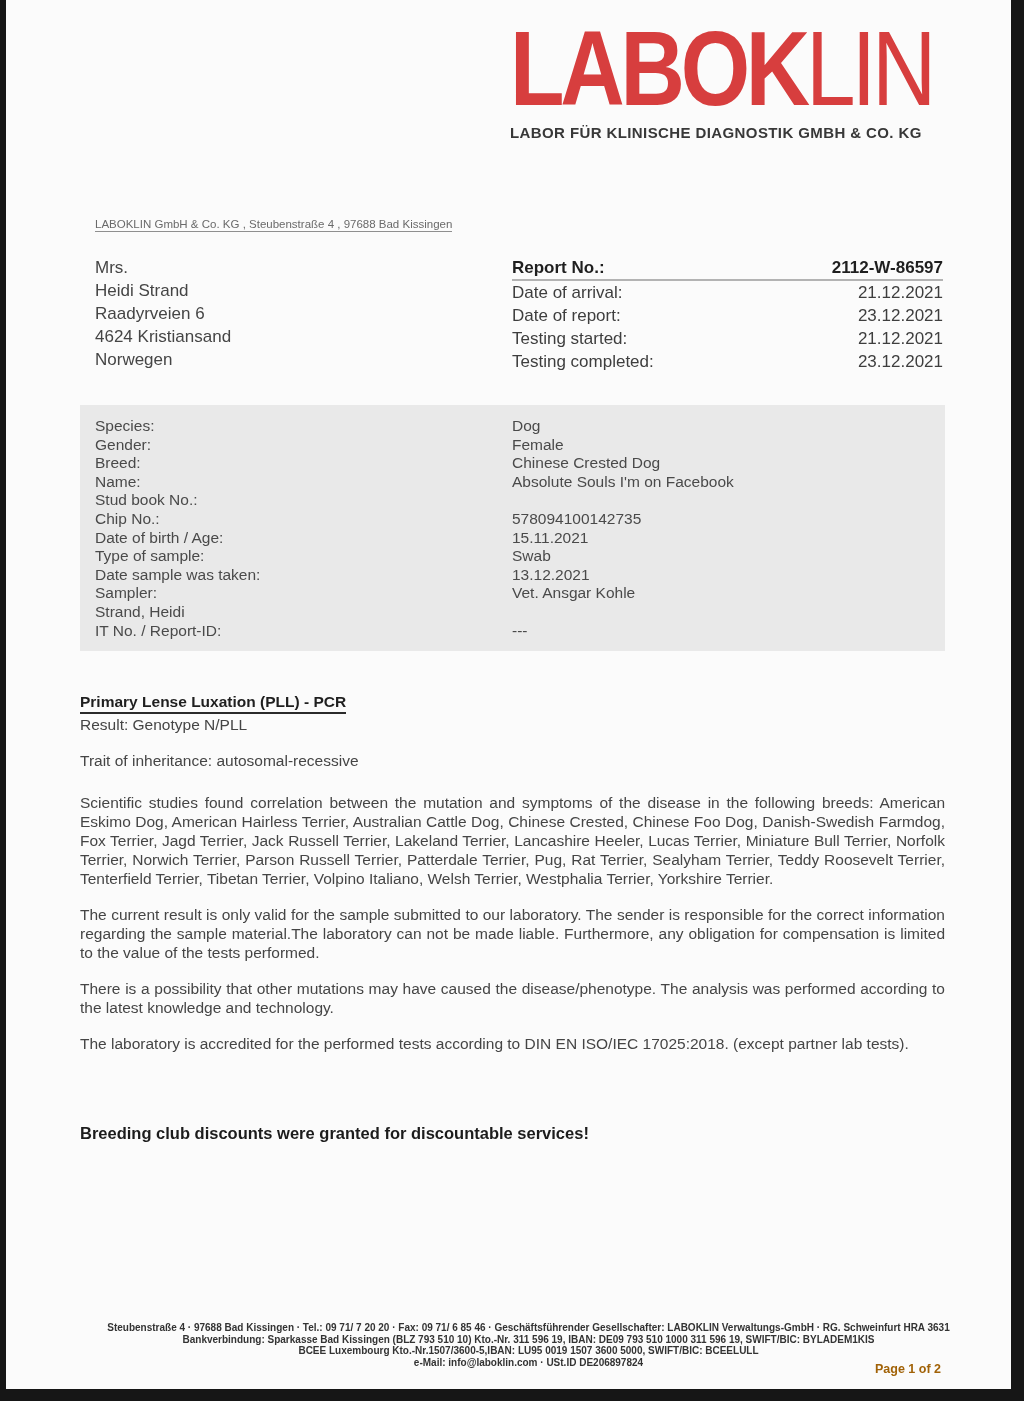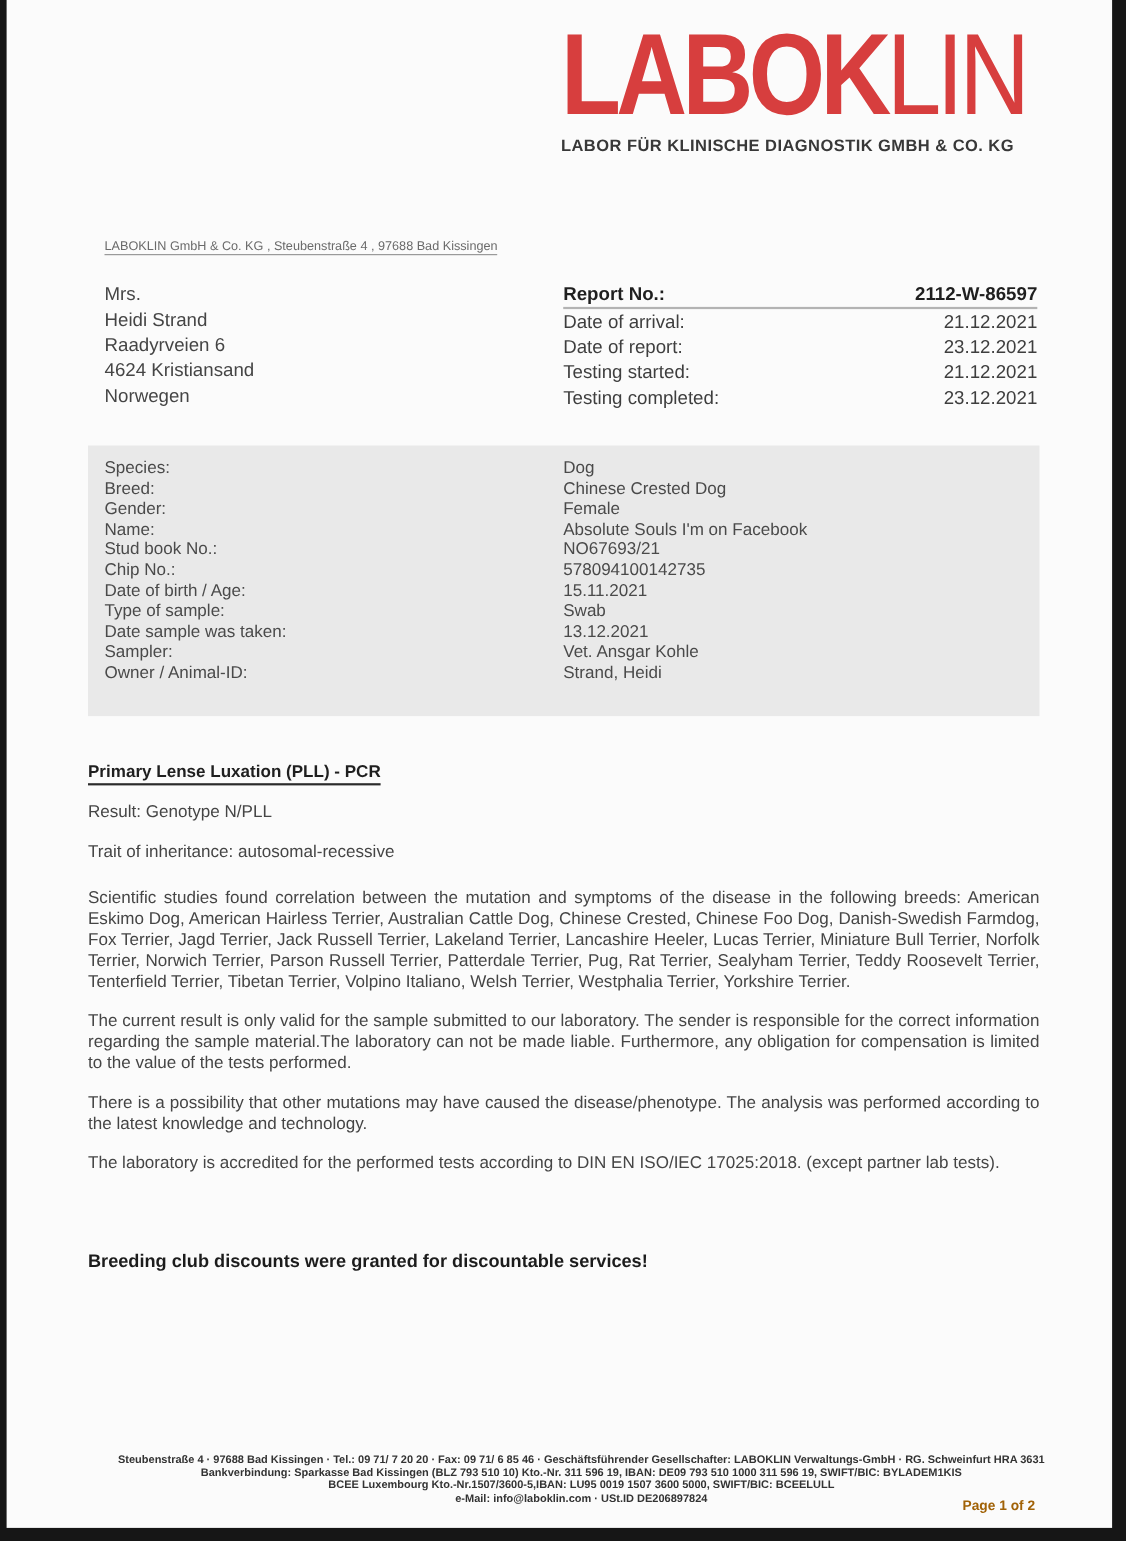--- a/index.html
+++ b/index.html
@@ -54,21 +54,21 @@
   .sample-row { display:flex; }
   .sample-row .lbl { width:417px; flex:none; }
   .sample-row .val { flex:1; }
 
   
   .body-text { position:absolute; left:74px; top:692px; width:865px; font-size:15.5px; line-height:19px; color:#454545; }
   .section-heading {
     font-weight:bold; color:#1f1f1f; font-size:15.5px;
     display:inline-block; border-bottom:2px solid #2b2b2b; padding-bottom:1px;
   }
-  .result-line { margin-top:15px; }
+  .result-line { margin-top:1px; }
   .para { margin-top:17px; text-align:justify; }
   .para.breeds { margin-top:23px; }
   .notice-line { margin-top:71px; font-weight:bold; font-size:16.5px; color:#1c1c1c; }
 
   
   .footer {
     position:absolute; left:0; right:0; top:1322px; text-align:center;
     font-size:10px; font-weight:bold; line-height:11.5px; color:#333333;padding-left:40px;
   }
   .page-indicator {
@@ -122,34 +122,33 @@
       <span class="val">23.12.2021</span>
     </div>
   </div>
 
   <div class="sample-box">
     <div class="sample-row">
       <span class="lbl">Species:</span>
       <span class="val">Dog</span>
     </div>
     <div class="sample-row">
+      <span class="lbl">Gender:</span>
+      <span class="val">Female</span>
+    </div>
+    <div class="sample-row">
       <span class="lbl">Breed:</span>
       <span class="val">Chinese Crested Dog</span>
-    </div>
-    <div class="sample-row">
-      <span class="lbl">Gender:</span>
-      <span class="val">Female</span>
     </div>
     <div class="sample-row">
       <span class="lbl">Name:</span>
       <span class="val">Absolute Souls I'm on Facebook</span>
     </div>
     <div class="sample-row">
       <span class="lbl">Stud book No.:</span>
-      <span class="val">NO67693/21</span>
     </div>
     <div class="sample-row">
       <span class="lbl">Chip No.:</span>
       <span class="val">578094100142735</span>
     </div>
     <div class="sample-row">
       <span class="lbl">Date of birth / Age:</span>
       <span class="val">15.11.2021</span>
     </div>
     <div class="sample-row">
@@ -158,22 +157,25 @@
     </div>
     <div class="sample-row">
       <span class="lbl">Date sample was taken:</span>
       <span class="val">13.12.2021</span>
     </div>
     <div class="sample-row">
       <span class="lbl">Sampler:</span>
       <span class="val">Vet. Ansgar Kohle</span>
     </div>
     <div class="sample-row">
-      <span class="lbl">Owner / Animal-ID:</span>
       <span class="val">Strand, Heidi</span>
+    </div>
+    <div class="sample-row">
+      <span class="lbl">IT No. / Report-ID:</span>
+      <span class="val">---</span>
     </div>
   </div>
 
   <div class="body-text">
     <div>
       <span class="section-heading">Primary Lense Luxation (PLL) - PCR</span>
     </div>
     <div class="result-line">Result: Genotype N/PLL</div>
     <div class="para">Trait of inheritance: autosomal-recessive</div>
     <div class="para breeds">Scientific studies found correlation between the mutation and symptoms of the disease in the following breeds: American Eskimo Dog, American Hairless Terrier, Australian Cattle Dog, Chinese Crested, Chinese Foo Dog, Danish-Swedish Farmdog, Fox Terrier, Jagd Terrier, Jack Russell Terrier, Lakeland Terrier, Lancashire Heeler, Lucas Terrier, Miniature Bull Terrier, Norfolk Terrier, Norwich Terrier, Parson Russell Terrier, Patterdale Terrier, Pug, Rat Terrier, Sealyham Terrier, Teddy Roosevelt Terrier, Tenterfield Terrier, Tibetan Terrier, Volpino Italiano, Welsh Terrier, Westphalia Terrier, Yorkshire Terrier.</div>

